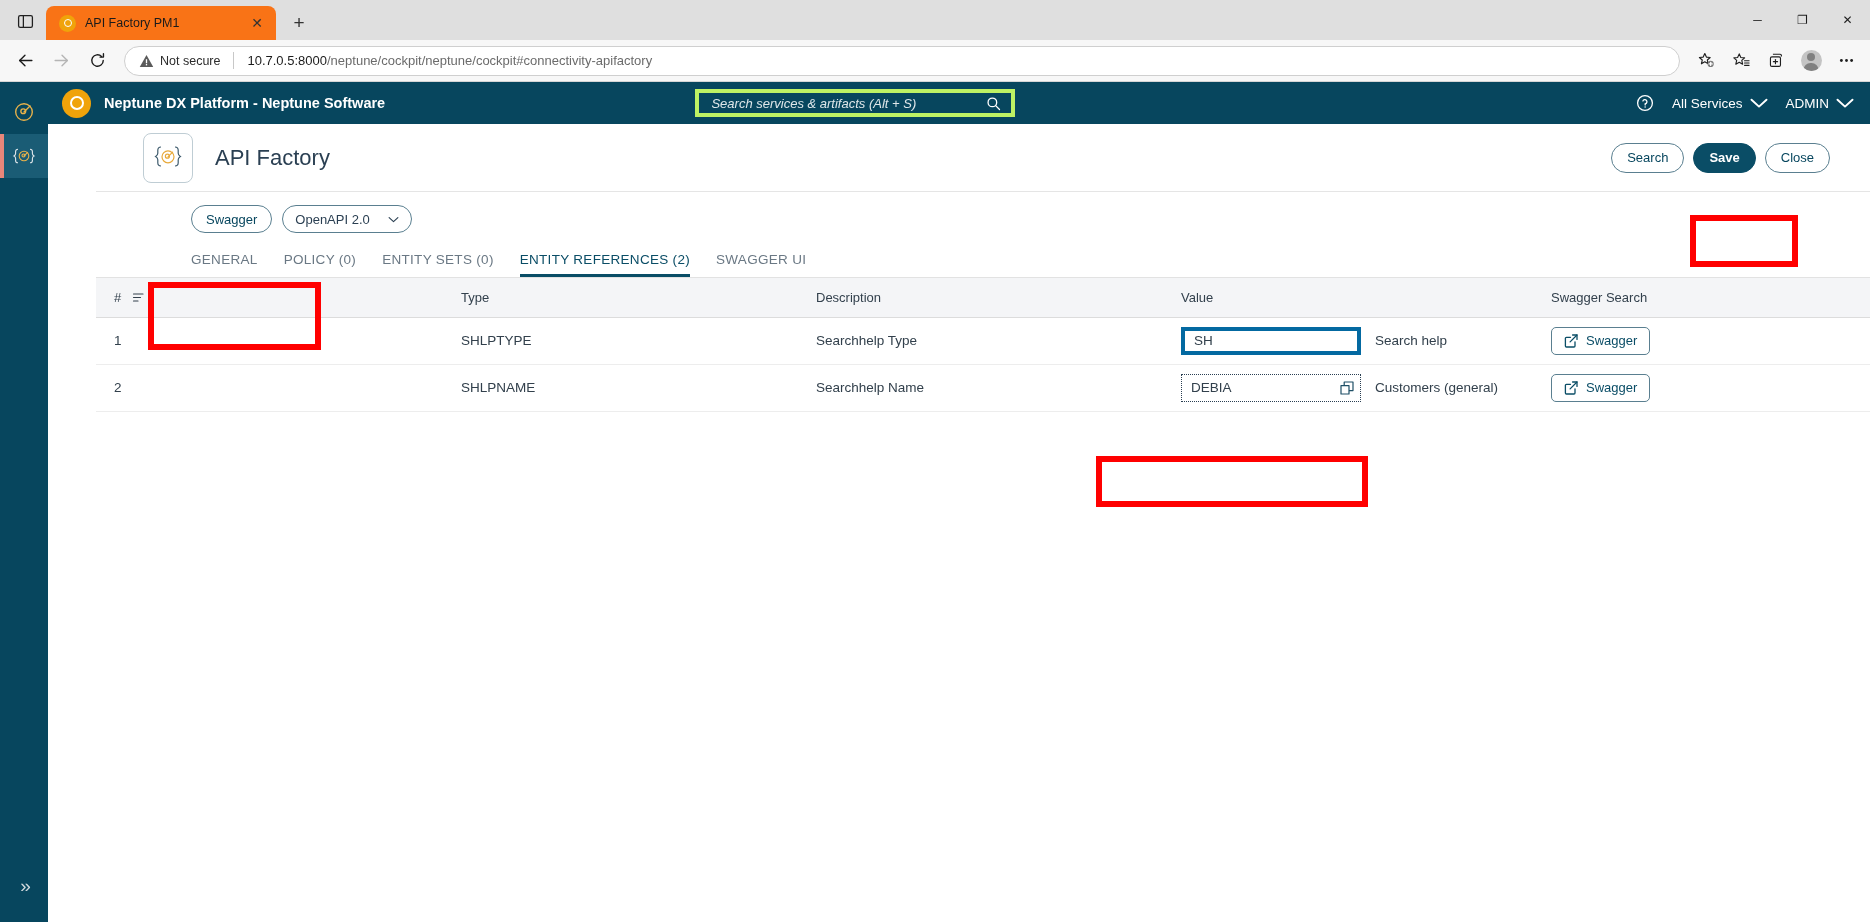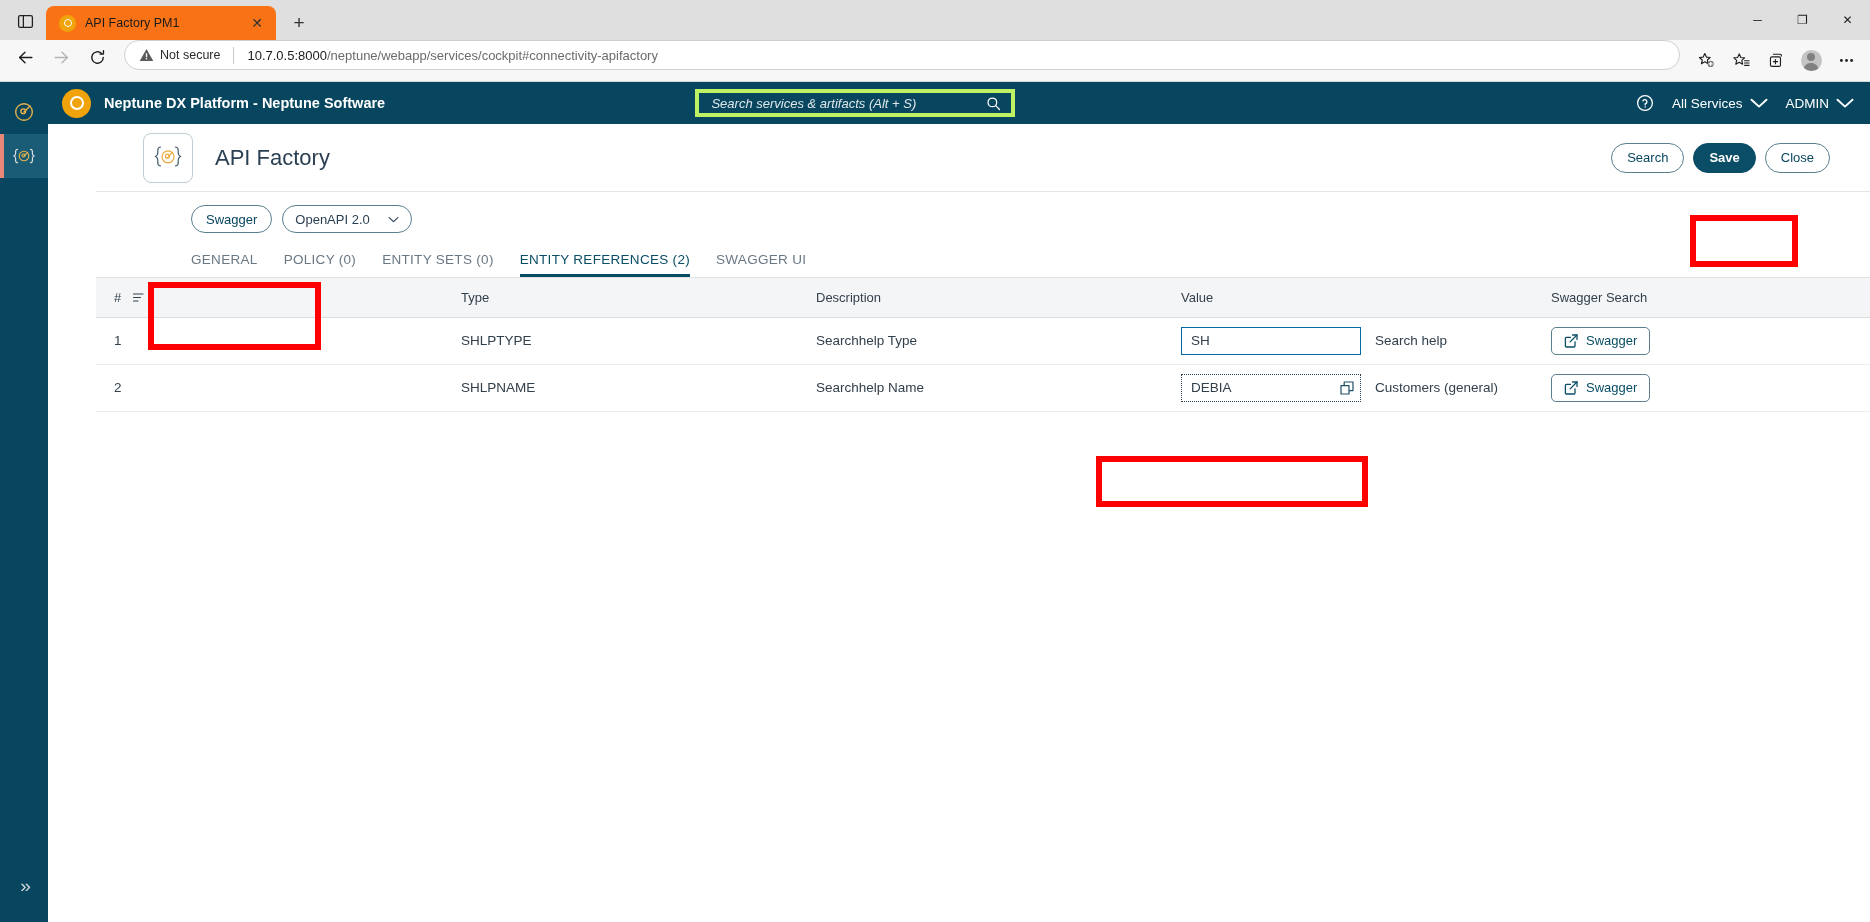--- a/index.html
+++ b/index.html
@@ -67,21 +67,21 @@
   }
   .win-btn {
     width: 45px; height: 40px;
     display: flex; align-items: center; justify-content: center;
     font-size: 12px; color: #1b1b1b;
   }
 
   .browser-toolbar {
     height: 42px;
     background: #f7f7f7;
-    display: flex; 
+    display: flex; align-items: center;
     padding: 0 8px;
     gap: 2px;
     border-bottom: 1px solid #d6d6d6;
   }
   .nav-btn {
     width: 34px; height: 34px;
     display: flex; align-items: center; justify-content: center;
     border-radius: 4px; color: #1b1b1b;
   }
   .nav-btn.disabled { color: #b5b5b5; }
@@ -321,21 +321,21 @@
   .col-name  { width: 355px; }
   .col-desc  { width: 365px; }
   .col-value { width: 370px; }
   .col-swag  { width: auto; }
   .hdr-num-inner { display: flex; align-items: center; gap: 11px; }
   .hdr-sort-icon { width: 13px; height: 13px; }
 
   .cell-value-inner { display: flex; align-items: center; gap: 14px; }
   .vinput {
     width: 180px; height: 28px;
-    border: 1px solid #0369a1;
+    border: 4px solid #0369a1;
     background: #fff;
     font-size: 13.5px; color: #32404c;
     font-family: "Liberation Sans", sans-serif;
     padding: 0 26px 0 9px;
     outline: none;
   }
   .vinput-wrap { position: relative; display: inline-block; }
   .vinput-wrap.focused .vinput {
     border: 1px dotted #2a3f52;
   }
@@ -417,21 +417,21 @@
   <div class="omnibox">
     <span class="not-secure-wrap">
       <svg class="warn-tri" viewBox="0 0 16 15">
         <path d="M8 1 L15.2 14 L0.8 14 Z" fill="#5a5a5a"></path>
         <rect x="7.3" y="5.6" width="1.4" height="4.3" fill="#fff"></rect>
         <rect x="7.3" y="10.7" width="1.4" height="1.5" fill="#fff"></rect>
       </svg>
       <span class="not-secure-text">Not secure</span>
     </span>
     <span class="omni-sep"></span>
-    <span class="omni-url"><b>10.7.0.5:8000</b><span>/neptune/webapp/services/cockpit#connectivity-apifactory</span></span>
+    <span class="omni-url"><b>10.7.0.5:8000</b><span>/neptune/cockpit/neptune/cockpit#connectivity-apifactory</span></span>
   </div>
 
   <div class="tb-icons">
     <div class="tb-icon">
       <svg viewBox="0 0 18 18" fill="none" stroke="currentColor" stroke-width="1.2" stroke-linejoin="round">
         <path d="M7.2 1.6 L8.9 5.4 L12.9 5.8 L9.9 8.5 L10.8 12.5 L7.2 10.4 L3.6 12.5 L4.5 8.5 L1.5 5.8 L5.5 5.4 Z"></path>
         <circle cx="13.4" cy="12.6" r="3.3" fill="#7a7a7a" stroke="none"></circle>
         <line x1="13.4" y1="10.9" x2="13.4" y2="14.3" stroke="#fff" stroke-width="1.3" stroke-linecap="round"></line>
         <line x1="11.7" y1="12.6" x2="15.1" y2="12.6" stroke="#fff" stroke-width="1.3" stroke-linecap="round"></line>
       </svg>

